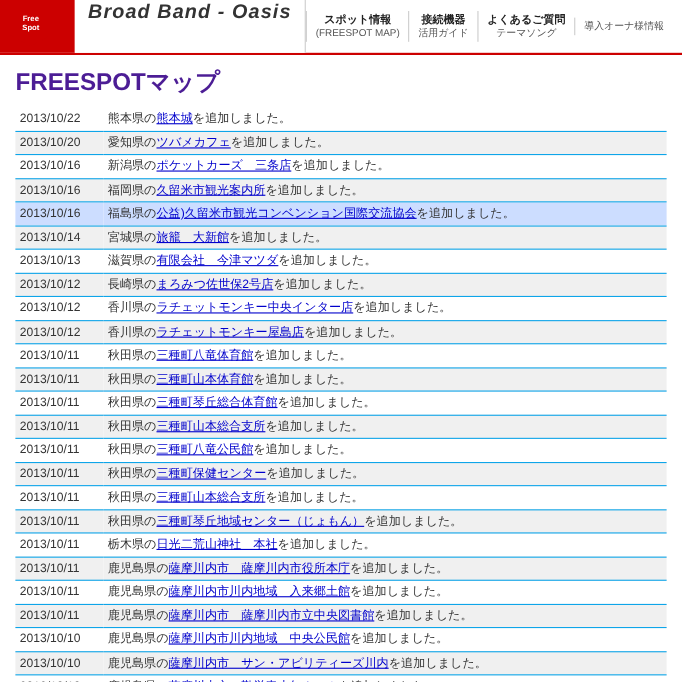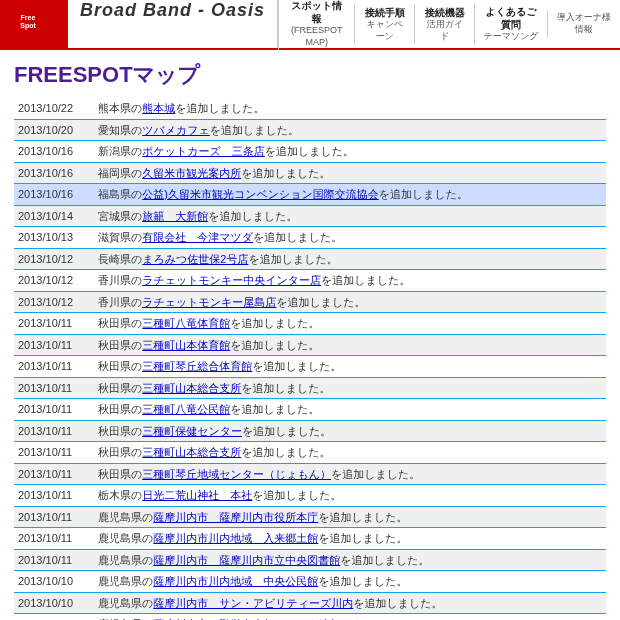--- a/index.html
+++ b/index.html
@@ -166,24 +166,20 @@
   <div id="brand-area">
     <span id="brand-text">Broad Band - Oasis</span>
   </div>
 
   <div id="nav-area">
   <div class="nav-item">
         <span class="nav-top">スポット情報</span>
         <span class="nav-sub">(FREESPOT MAP)</span>
       </div>
       <div class="nav-item">
-        <span class="nav-top">接続手順</span>
-        <span class="nav-sub">キャンペーン</span>
-      </div>
-      <div class="nav-item">
         <span class="nav-top">接続機器</span>
         <span class="nav-sub">活用ガイド</span>
       </div>
       <div class="nav-item">
         <span class="nav-top">よくあるご質問</span>
         <span class="nav-sub">テーマソング</span>
       </div>
       <div class="nav-item">
         <span class="nav-sub">導入オーナ様情報</span>
       </div>

